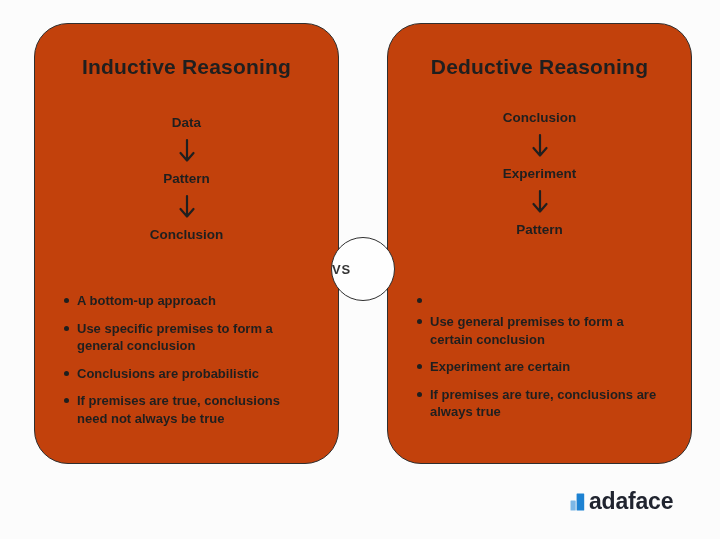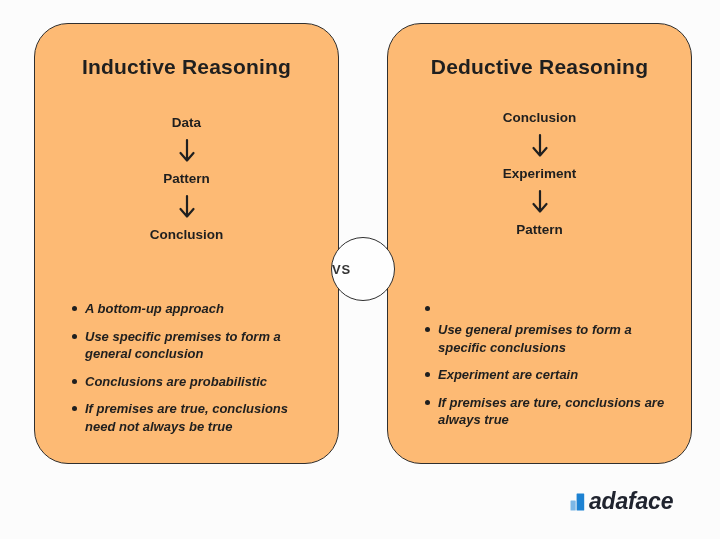--- a/index.html
+++ b/index.html
@@ -9,21 +9,21 @@
     font-family: "Liberation Sans", "DejaVu Sans", sans-serif;
     color: #212121;
     position: relative;
     overflow: hidden;
   }
   .card {
     position: absolute;
     top: 23px;
     width: 305px;
     height: 441px;
-    background: #fdba74;
+    background: #c2410c;
     border: 1.4px solid #2f2f2f;
     border-radius: 34px;
     box-sizing: border-box;
   }
   .card.left  { left: 34px; }
   .card.right { left: 387px; }
 
   .card-title {
     text-align: center;
     margin-top: 31px;
@@ -48,23 +48,22 @@
     line-height: 18px;
     color: #1f1f1f;
   }
   .flow-arrow { height: 26px; margin: 6px 0; }
 
   .bullets {
     position: absolute;
     top: 268px;
     left: 29px;
     right: 18px;
-    margin: 8px; padding: 0;
+    margin: 0; padding: 0;
     list-style: none;
-    font-style: italic;
   }
   .bullets li {
     display: flex;
     gap: 8px;
     margin-bottom: 10px;
     font-size: 13px;
     font-weight: bold;
     line-height: 17.5px;
     color: #1f1f1f;
   }
@@ -99,21 +98,20 @@
     left: 570px; top: 488px;
     display: flex;
     align-items: center;
     gap: 4px;
   }
   .brand-name {
     font-size: 23px;
     font-weight: bold;
     letter-spacing: -0.2px;
     color: #20242f;
-    font-style: italic;
   }
 </style>
 </head>
 <body>
 
 <div class="card left">
   <div class="card-title">Inductive Reasoning</div>
   <div class="flow">
     <div class="flow-step">Data</div>
     <svg class="flow-arrow" width="22" height="26" viewBox="0 0 22 26">
@@ -157,21 +155,21 @@
       <path d="M11 2 L11 22 M4.5 15 L11 22.5 L17.5 15" fill="none" stroke="#1f1f1f" stroke-width="2.2" stroke-linecap="round" stroke-linejoin="round"></path>
     </svg>
     <div class="flow-step">Pattern</div>
   </div>
   <ul class="bullets">
     <li>
         <span class="dot"></span>
       </li>
     <li>
         <span class="dot"></span>
-        <span class="bullet-text">Use general premises to form a specific conclusions</span>
+        <span class="bullet-text">Use general premises to form a certain conclusion</span>
       </li>
     <li>
         <span class="dot"></span>
         <span class="bullet-text">Experiment are certain</span>
       </li>
     <li>
         <span class="dot"></span>
         <span class="bullet-text">If premises are ture, conclusions are always true</span>
       </li>
   </ul>

